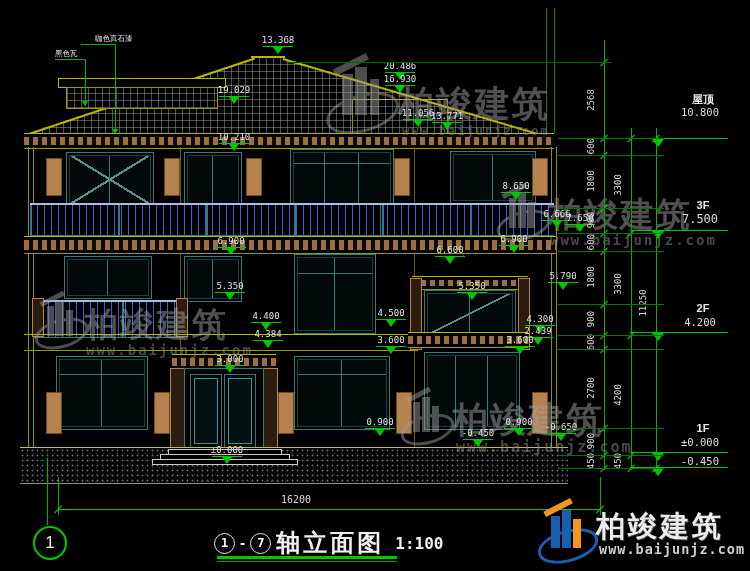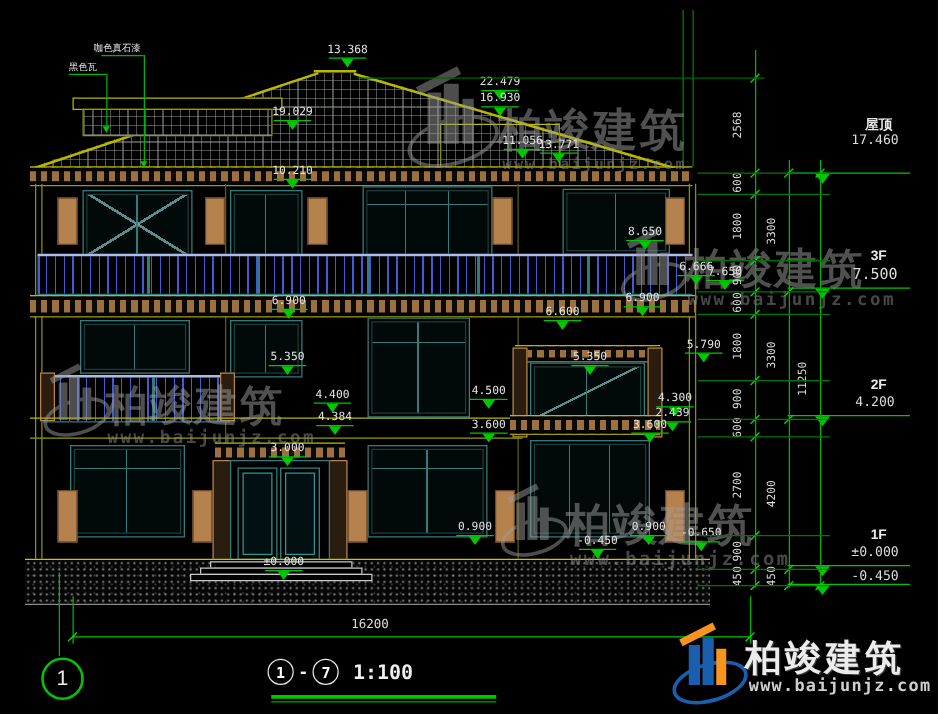--- a/index.html
+++ b/index.html
@@ -228,21 +228,21 @@
     <span class="wm-url" style="left:52px;top:46px;font-size:15px">www.baijunjz.com</span>
   </div>
 
   <div id="anno">
       <div class="mk" style="left: 233px; top: 35px;">
         <div class="mk-t">13.368</div>
         <div class="mk-l"></div>
         <div class="mk-tri"></div>
       </div>
       <div class="mk" style="left: 355px; top: 61px;">
-        <div class="mk-t">22.479</div>
+        <div class="mk-t">20.486</div>
         <div class="mk-l"></div>
         <div class="mk-tri"></div>
       </div>
       <div class="mk" style="left: 355px; top: 74px;">
         <div class="mk-t">16.930</div>
         <div class="mk-l"></div>
         <div class="mk-tri"></div>
       </div>
       <div class="mk" style="left: 189px; top: 85px;">
         <div class="mk-t">19.029</div>
@@ -368,21 +368,21 @@
         <div class="mk-t">-0.450</div>
         <div class="mk-l"></div>
         <div class="mk-tri"></div>
       </div>
       <div class="mk" style="left: 182px; top: 445px;">
         <div class="mk-t">±0.000</div>
         <div class="mk-l"></div>
         <div class="mk-tri"></div>
       </div>
       <div class="t" style="left: 673px; top: 92px; width: 60px; text-align: center; font: bold 11px &quot;Liberation Sans&quot;, sans-serif; color: rgb(232, 232, 232);">屋顶</div>
-      <div class="t" style="left: 667px; top: 107px; width: 66px; text-align: center; font-size: 10.5px;">17.460</div>
+      <div class="t" style="left: 667px; top: 107px; width: 66px; text-align: center; font-size: 10.5px;">10.800</div>
       <div class="gl-h" style="left: 630px; top: 138px; width: 98px; background: rgb(0, 200, 0);"></div>
       <div class="lvl-tri" style="left: 652px; top: 139px;"></div>
       <div class="t" style="left: 673px; top: 199px; width: 60px; text-align: center; font: bold 11px &quot;Liberation Sans&quot;, sans-serif; color: rgb(232, 232, 232);">3F</div>
       <div class="t" style="left: 667px; top: 214px; width: 66px; text-align: center; font-size: 12px;">7.500</div>
       <div class="gl-h" style="left: 630px; top: 230px; width: 98px; background: rgb(0, 200, 0);"></div>
       <div class="lvl-tri" style="left: 652px; top: 231px;"></div>
       <div class="t" style="left: 673px; top: 302px; width: 60px; text-align: center; font: bold 11px &quot;Liberation Sans&quot;, sans-serif; color: rgb(232, 232, 232);">2F</div>
       <div class="t" style="left: 667px; top: 317px; width: 66px; text-align: center; font-size: 10.5px;">4.200</div>
       <div class="gl-h" style="left: 630px; top: 332px; width: 98px; background: rgb(0, 200, 0);"></div>
       <div class="lvl-tri" style="left: 652px; top: 333px;"></div>
@@ -438,21 +438,21 @@
       <div class="gl-h" style="left: 558px; top: 251px; width: 106px; background: rgb(0, 120, 0);"></div>
       <div class="gl-h" style="left: 558px; top: 304px; width: 106px; background: rgb(0, 120, 0);"></div>
       <div class="gl-h" style="left: 558px; top: 335px; width: 106px; background: rgb(0, 120, 0);"></div>
       <div class="gl-h" style="left: 558px; top: 349px; width: 106px; background: rgb(0, 120, 0);"></div>
       <div class="gl-h" style="left: 558px; top: 428px; width: 106px; background: rgb(0, 120, 0);"></div>
       <div class="gl-h" style="left: 558px; top: 455px; width: 106px; background: rgb(0, 120, 0);"></div>
       <div class="gl-h" style="left: 558px; top: 468px; width: 106px; background: rgb(0, 120, 0);"></div>
       <div class="gl-h" style="left: 286px; top: 62px; width: 326px; background: rgb(0, 100, 0);"></div>
     </div>
 
-  <span class="mat" style="left:75px;top:34px">咖色真石漆</span>
+  <span class="mat" style="left:95px;top:34px">咖色真石漆</span>
   <div class="gl-h" style="left:81px;top:44px;width:34px"></div>
   <div class="gl-v" style="left:115px;top:44px;height:90px"></div>
   <div class="arrow-dn" style="left:112px;top:129px"></div>
   <span class="mat" style="left:55px;top:49px">黑色瓦</span>
   <div class="gl-h" style="left:55px;top:59px;width:30px"></div>
   <div class="gl-v" style="left:85px;top:59px;height:47px"></div>
   <div class="arrow-dn" style="left:82px;top:101px"></div>
 
   <div class="gl-v" style="left:58px;top:477px;height:38px"></div>
   <div class="gl-v" style="left:600px;top:477px;height:38px"></div>
@@ -467,20 +467,21 @@
   </div>
 
   <div class="titlebar" style="left:214px;top:527px">
     <div class="bubble">
         <span>1</span>
       </div>
     <span style="font-weight:bold">-</span>
     <div class="bubble">
         <span>7</span>
       </div>
+    <span class="title-main">轴立面图</span>
     <span class="title-scale">1:100</span>
   </div>
   <div class="abs" style="left:217px;top:556px;width:180px;height:3px;background:#00c800"></div>
   <div class="abs" style="left:217px;top:561px;width:180px;height:1px;background:#00a000"></div>
 
   <div class="logo">
     <div class="glyph" style="left:541px;top:504px;width:50px;height:58px">
         <i class="g-e"></i>
         <i class="g-b1"></i>
         <i class="g-b2"></i>

